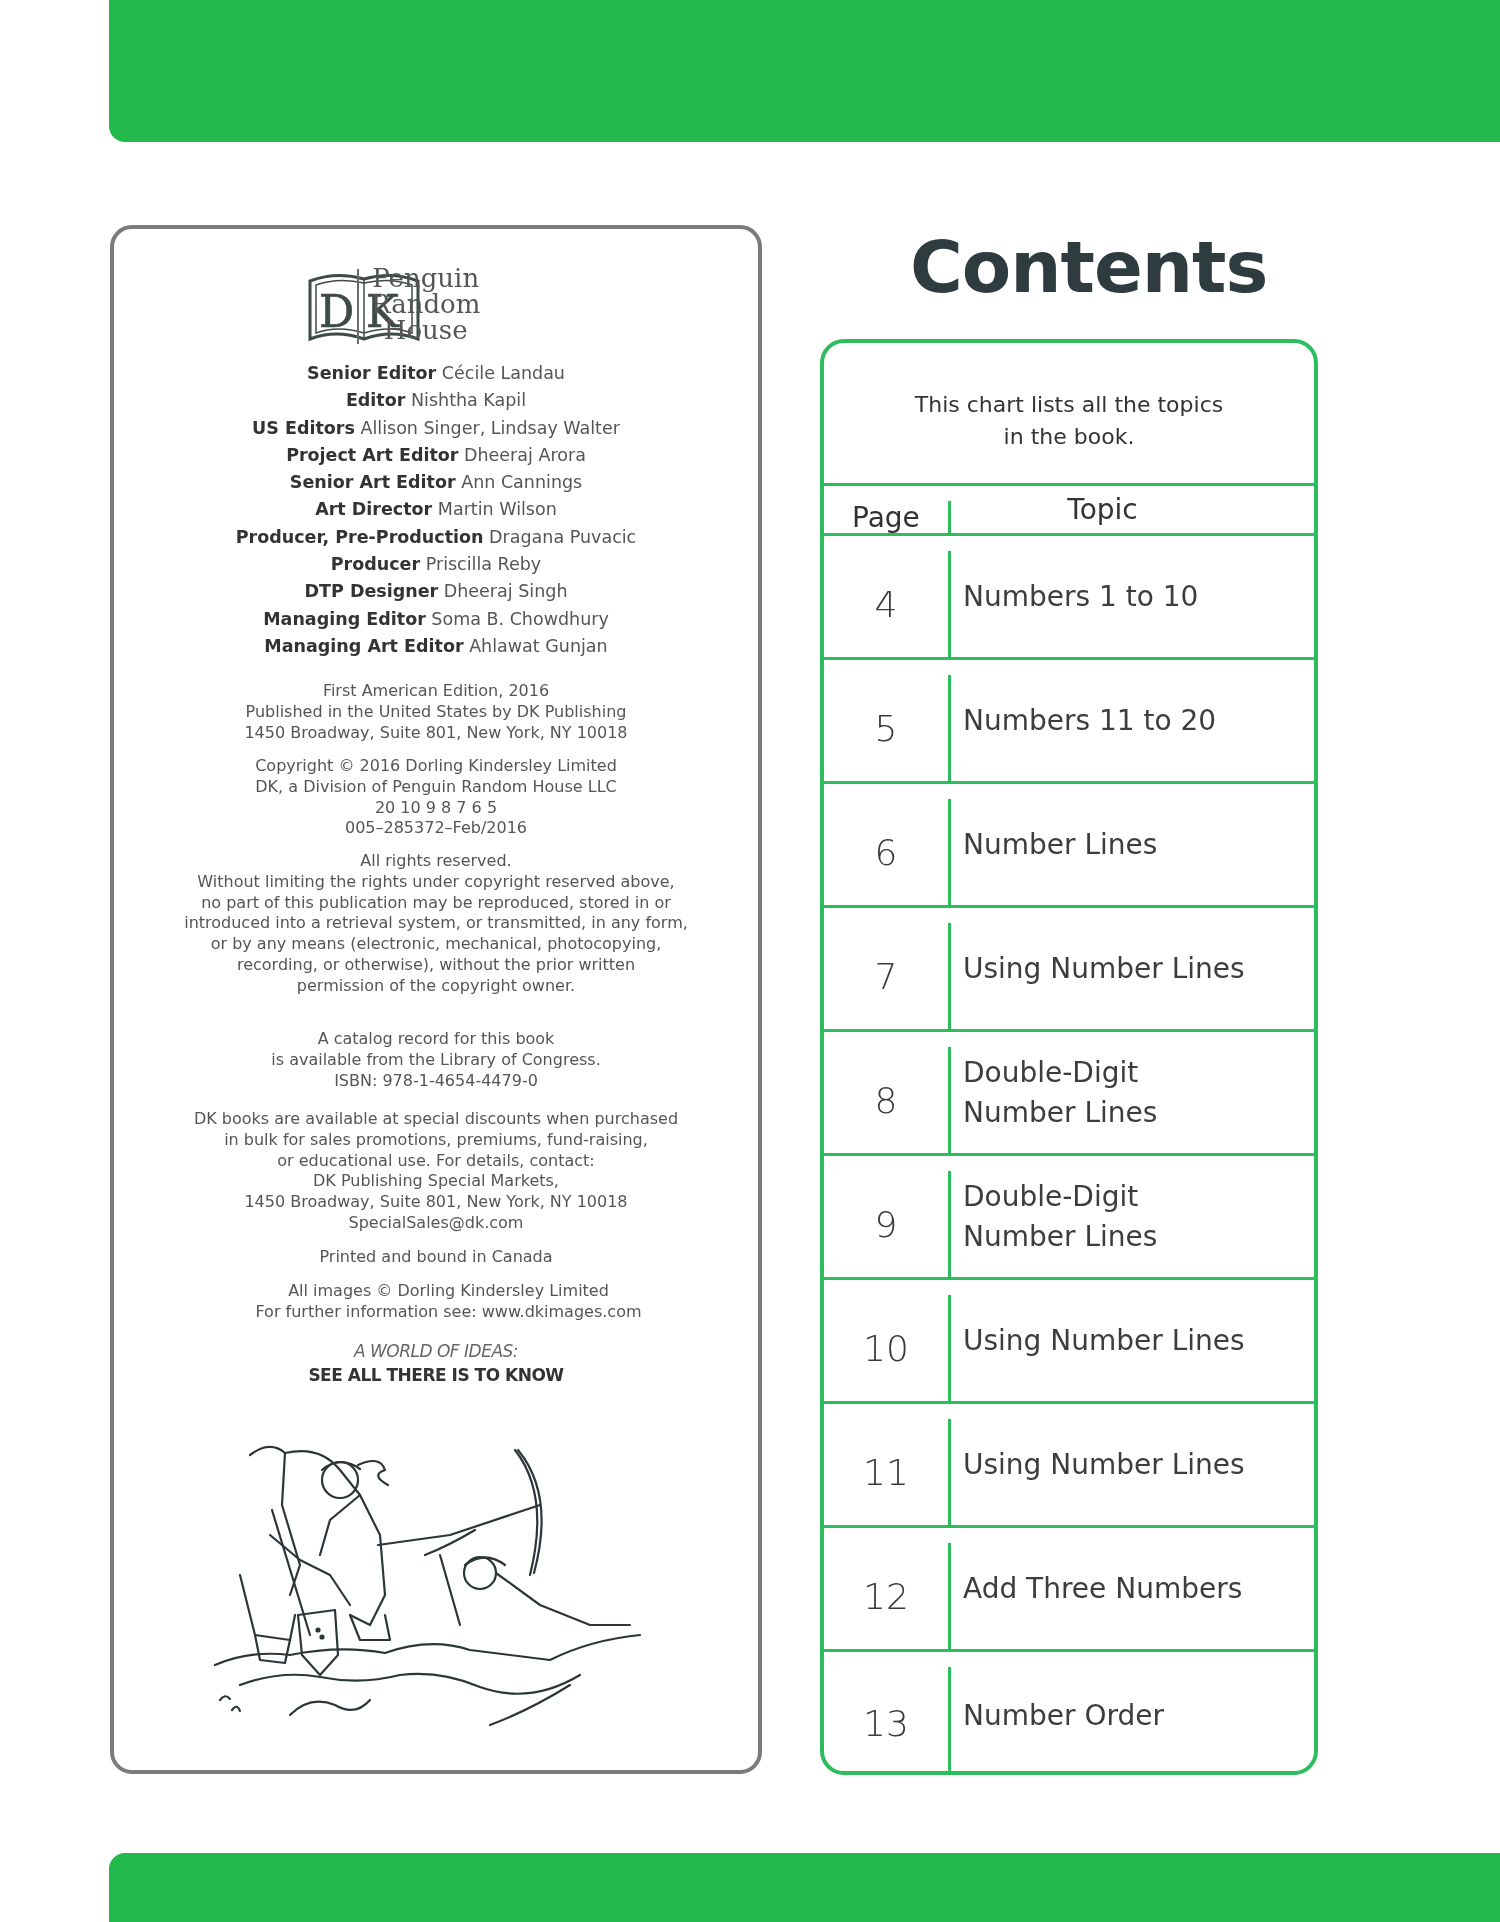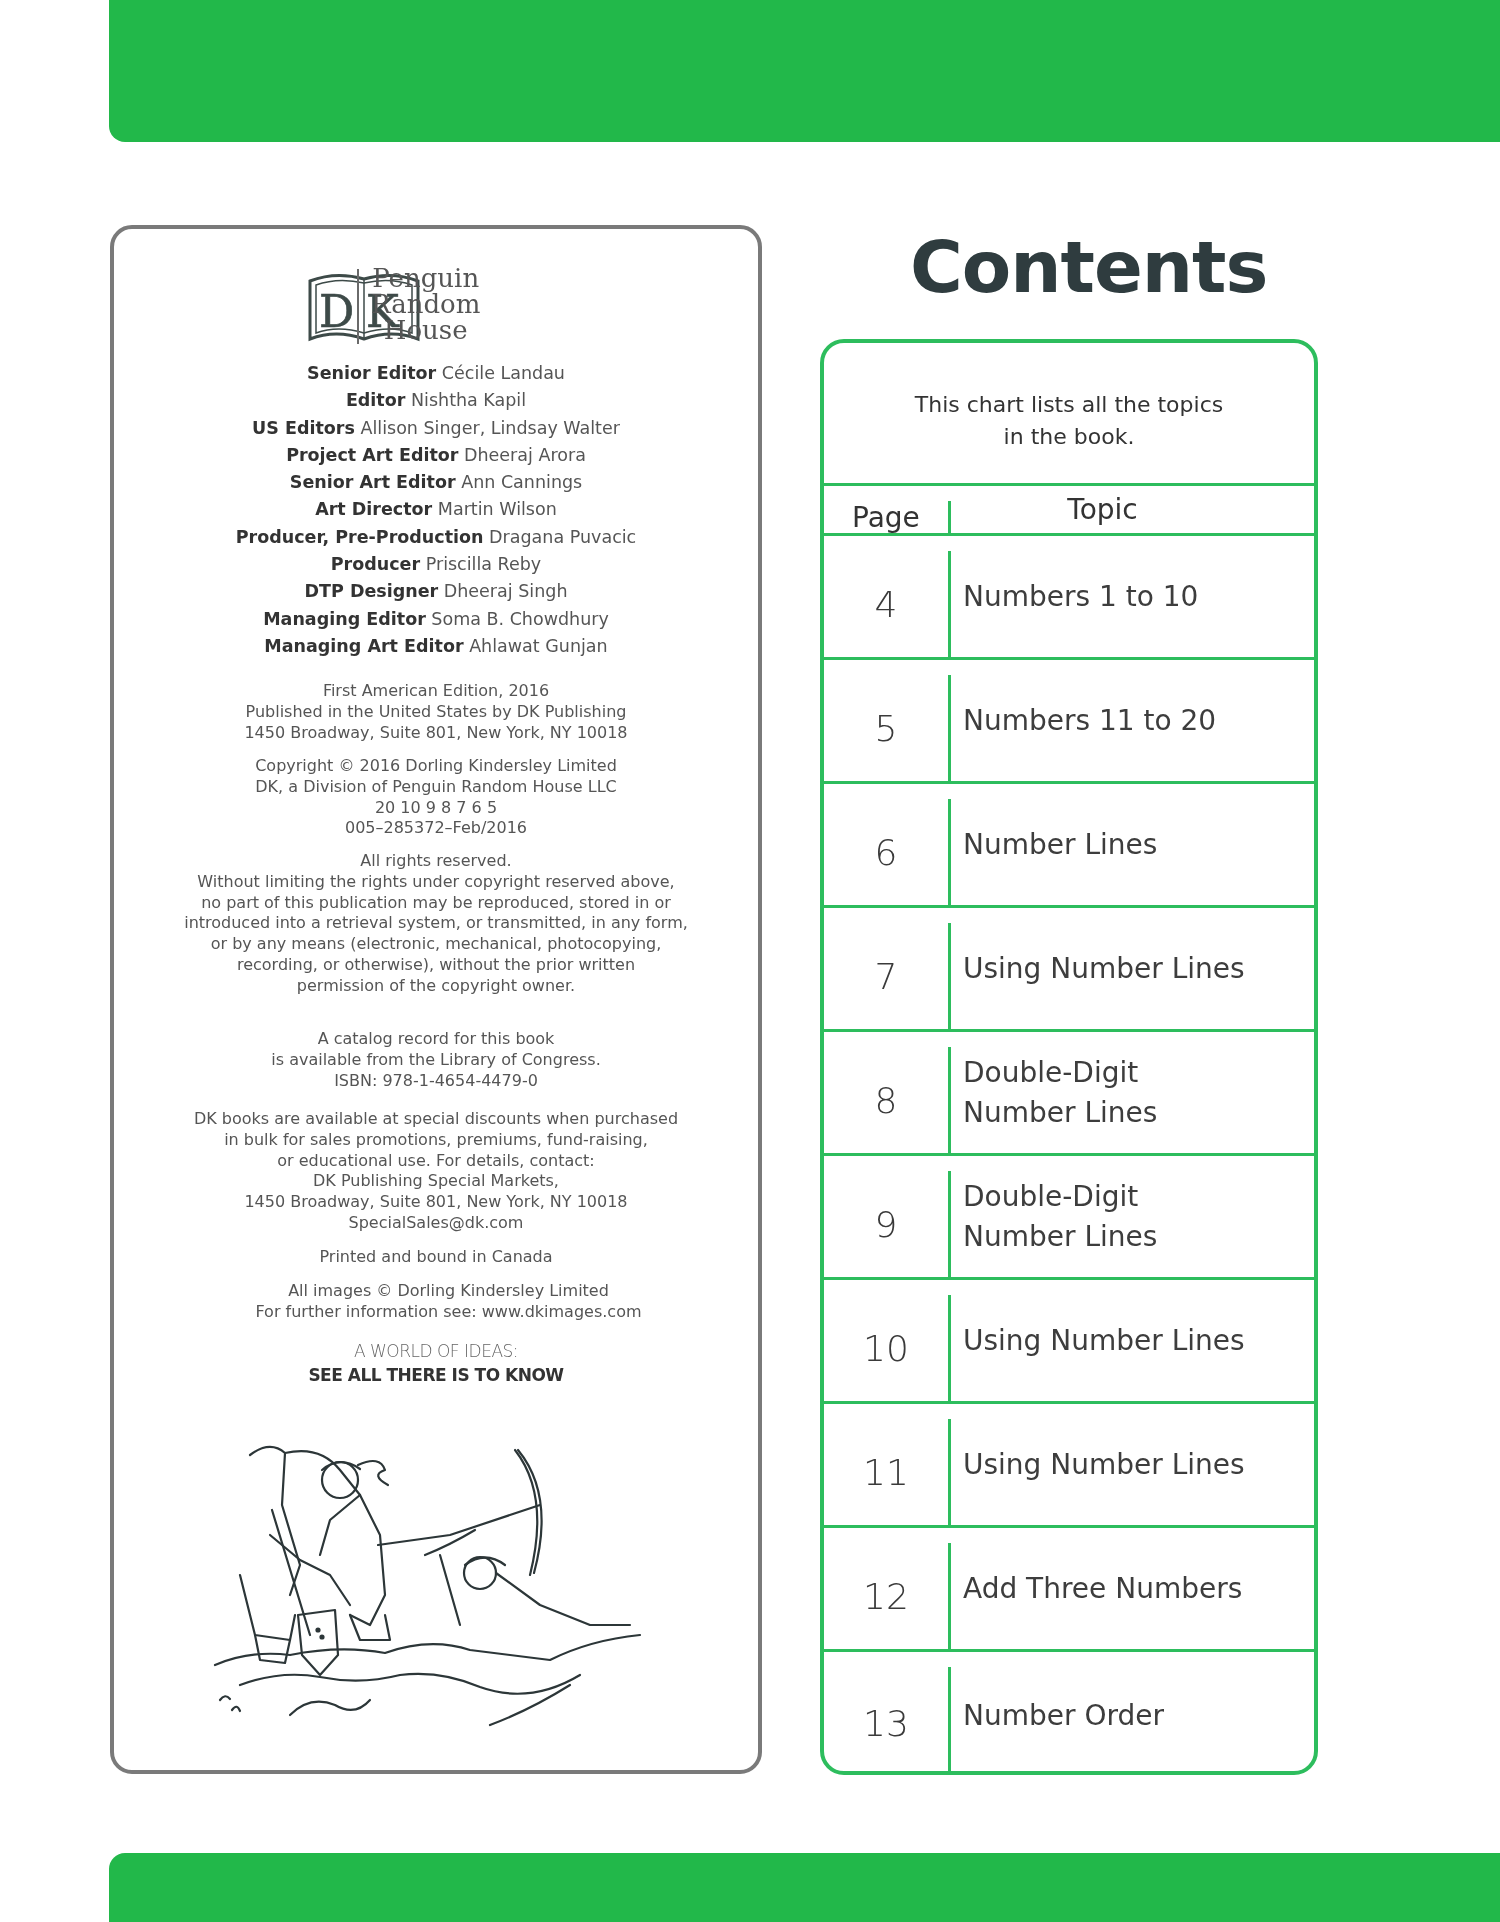--- a/index.html
+++ b/index.html
@@ -25,21 +25,21 @@
 
     .block { position: absolute; left: 0; right: 0; font-size: 16px; line-height: 20.8px; color: #555; }
     .blk-edition { top: 452px; }
     .blk-copyright { top: 527px; }
     .blk-rights { top: 622px; }
     .blk-catalog { top: 800px; }
     .blk-discount { top: 880px; }
     .blk-printed { top: 1018px; }
     .blk-images { top: 1052px; margin-left: 25px; }
     .blk-world { top: 1110px; font-size: 17px; line-height: 24px; letter-spacing: -0.5px; }
-    .blk-world .w1 { color: #666; font-weight: 300; }
+    .blk-world .w1 { color: #666; font-weight: 300; font-style: italic; }
     .blk-world .w2 { color: #333; font-weight: bold; }
     .blk-url { top: 1176px; font-size: 17px; font-weight: bold; color: #333; }
 
     .illustration { position: absolute; left: 96px; top: 1196px; width: 480px; height: 340px; }
 
     .contents-title {
       position: absolute; left: 910px; top: 225px; width: 330px; text-align: center;
       font-family: "DejaVu Sans", sans-serif; font-size: 72px; font-weight: bold; color: #2f3c3f; letter-spacing: -1px;
     }
 

